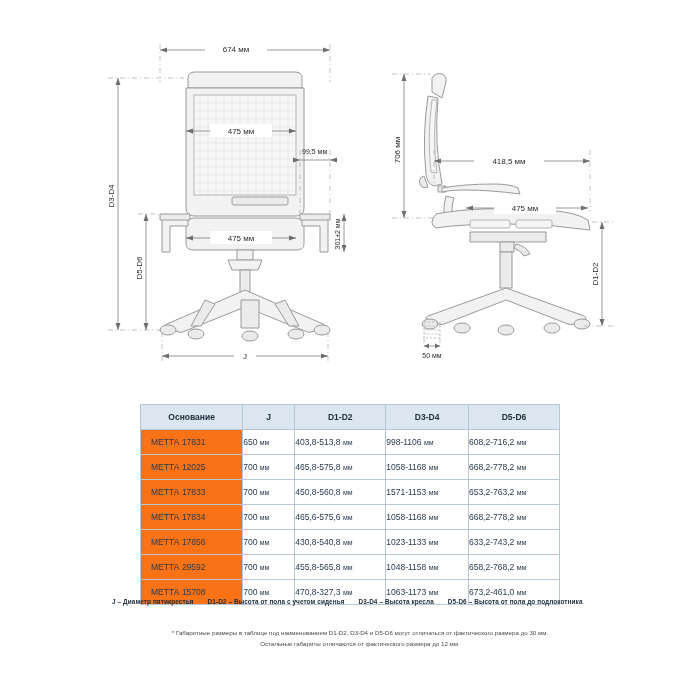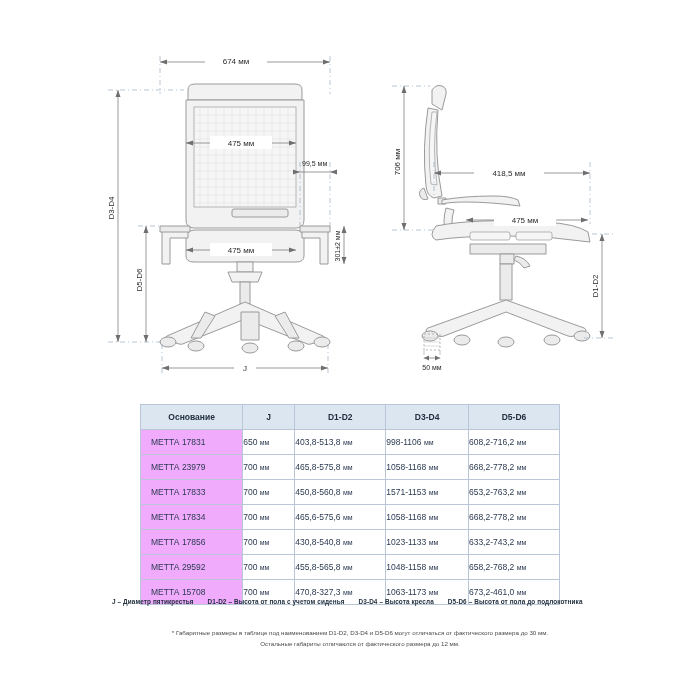--- a/index.html
+++ b/index.html
@@ -8,21 +8,21 @@
     width:700px; height:700px;
     background:#ffffff;
     font-family:"Liberation Sans", sans-serif;
     color:#333;
     position:relative;
     overflow:hidden;
   }
   .page { position:absolute; inset:0; }
 
   
-  .drawing { position:absolute; left:0; top:12px; width:700px; height:380px; }
+  .drawing { position:absolute; left:0; top:0; width:700px; height:380px; }
   .drawing svg { display:block; }
 
   
   .table-wrap {
     position:absolute;
     left:140px; top:404px;
     width:420px;
   }
   table.spec {
     border-collapse:collapse;
@@ -39,21 +39,21 @@
   }
   table.spec thead th {
     background:#dce6f1;
     font-weight:bold;
     font-size:8.5px;
     color:#22303f;
   }
   table.spec tbody td.model {
     text-align:left;
     padding-left:10px;
-    background:#f0abfc;
+    background:#f97316;
     font-size:8.5px;
   }
   table.spec tbody td {
     background:#ffffff;
   }
   table.spec tbody tr td.j { width:52px; }
   .unit { font-size:7px; }
 
   
   .legend {
@@ -308,21 +308,21 @@
       </thead>
       <tbody>
         <tr>
           <td class="model">МЕТТА 17831</td>
           <td class="j"><span>650</span> <span class="unit">мм</span></td>
           <td><span>403,8-513,8</span> <span class="unit">мм</span></td>
           <td><span>998-1106</span> <span class="unit">мм</span></td>
           <td><span>608,2-716,2</span> <span class="unit">мм</span></td>
         </tr>
         <tr>
-          <td class="model">МЕТТА 23979</td>
+          <td class="model">МЕТТА 12025</td>
           <td class="j"><span>700</span> <span class="unit">мм</span></td>
           <td><span>465,8-575,8</span> <span class="unit">мм</span></td>
           <td><span>1058-1168</span> <span class="unit">мм</span></td>
           <td><span>668,2-778,2</span> <span class="unit">мм</span></td>
         </tr>
         <tr>
           <td class="model">МЕТТА 17833</td>
           <td class="j"><span>700</span> <span class="unit">мм</span></td>
           <td><span>450,8-560,8</span> <span class="unit">мм</span></td>
           <td><span>1571-1153</span> <span class="unit">мм</span></td>

